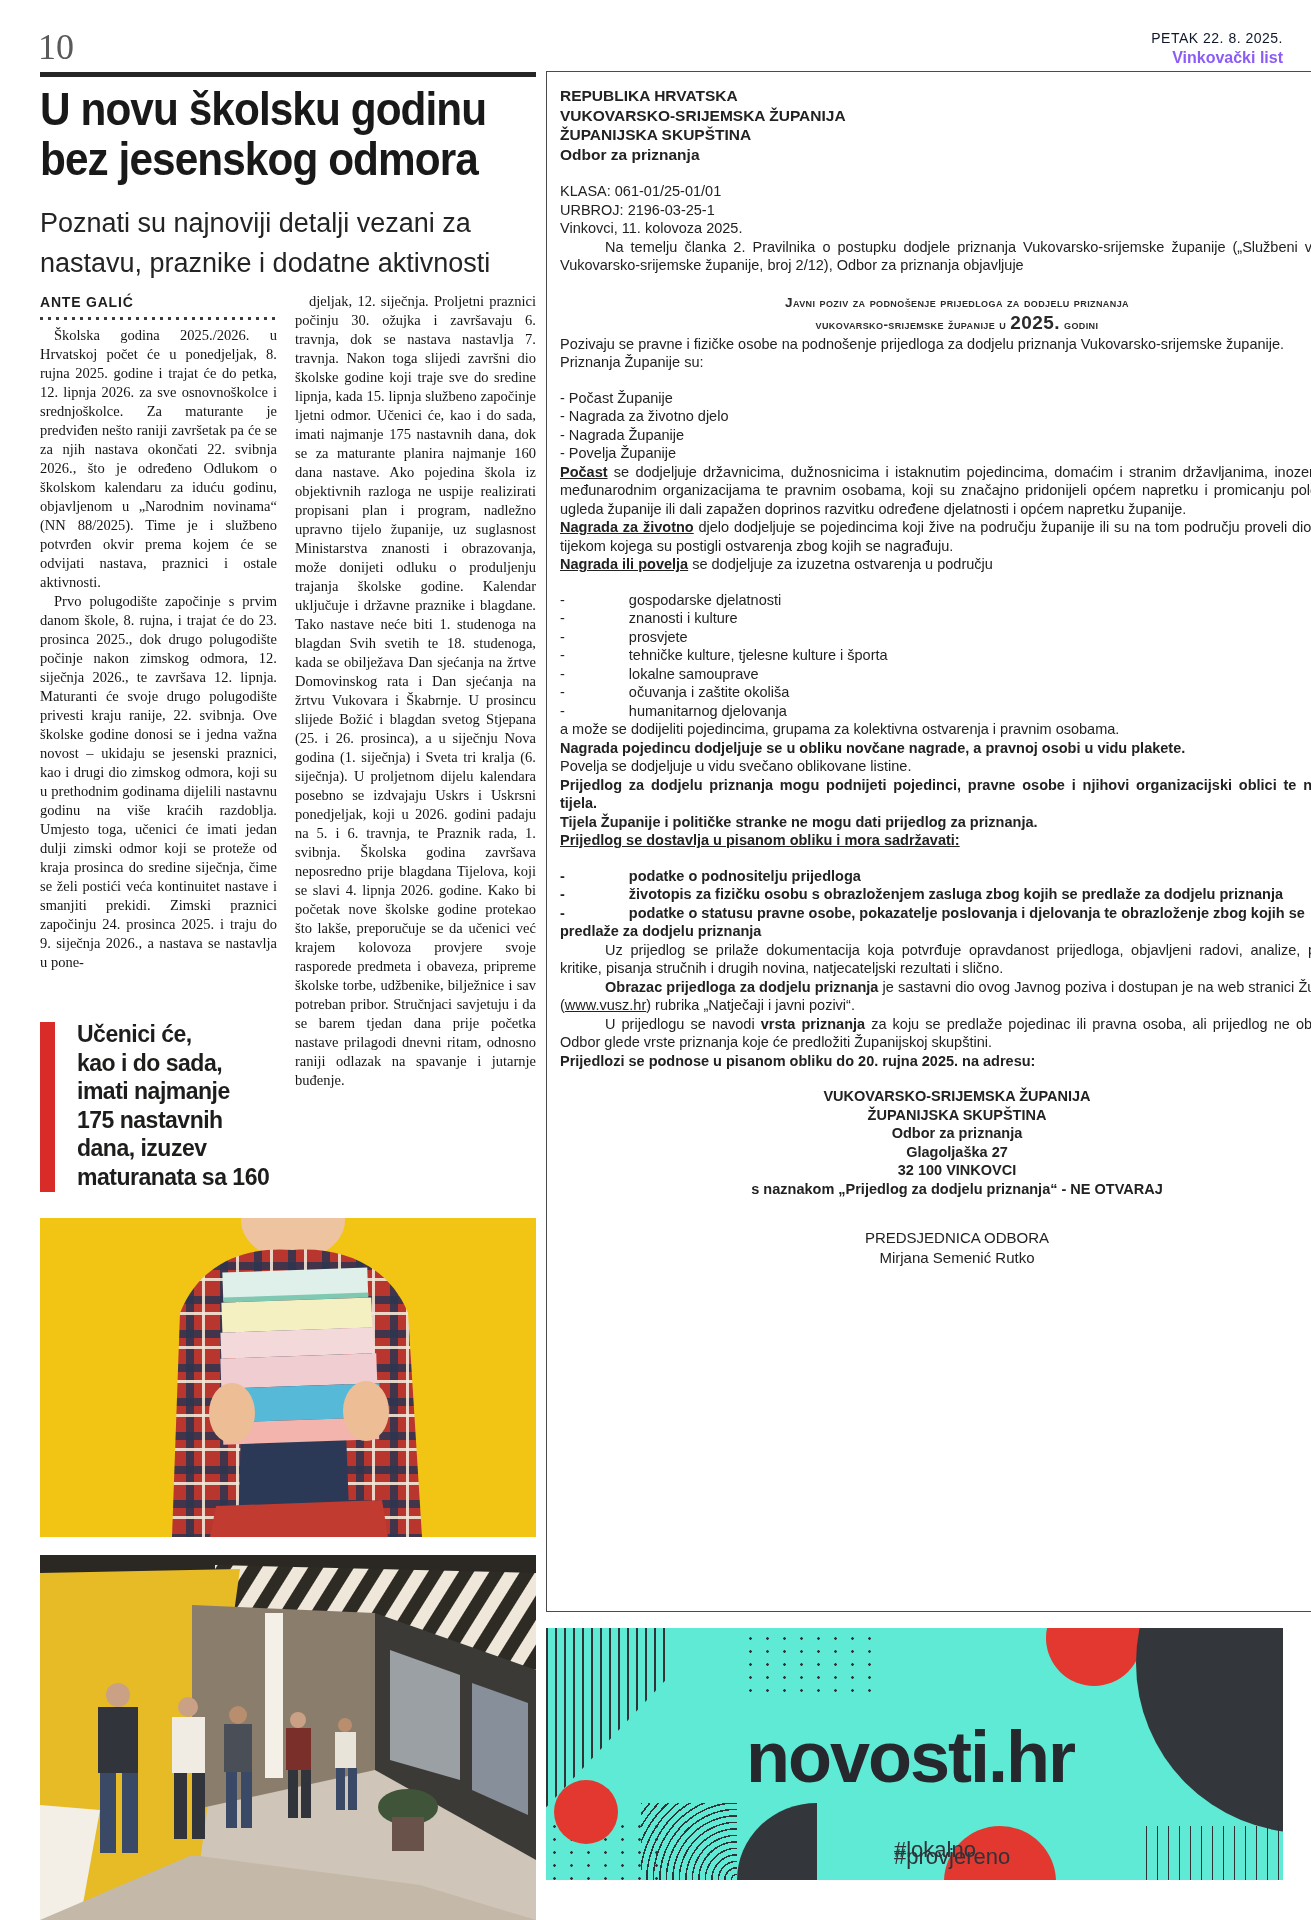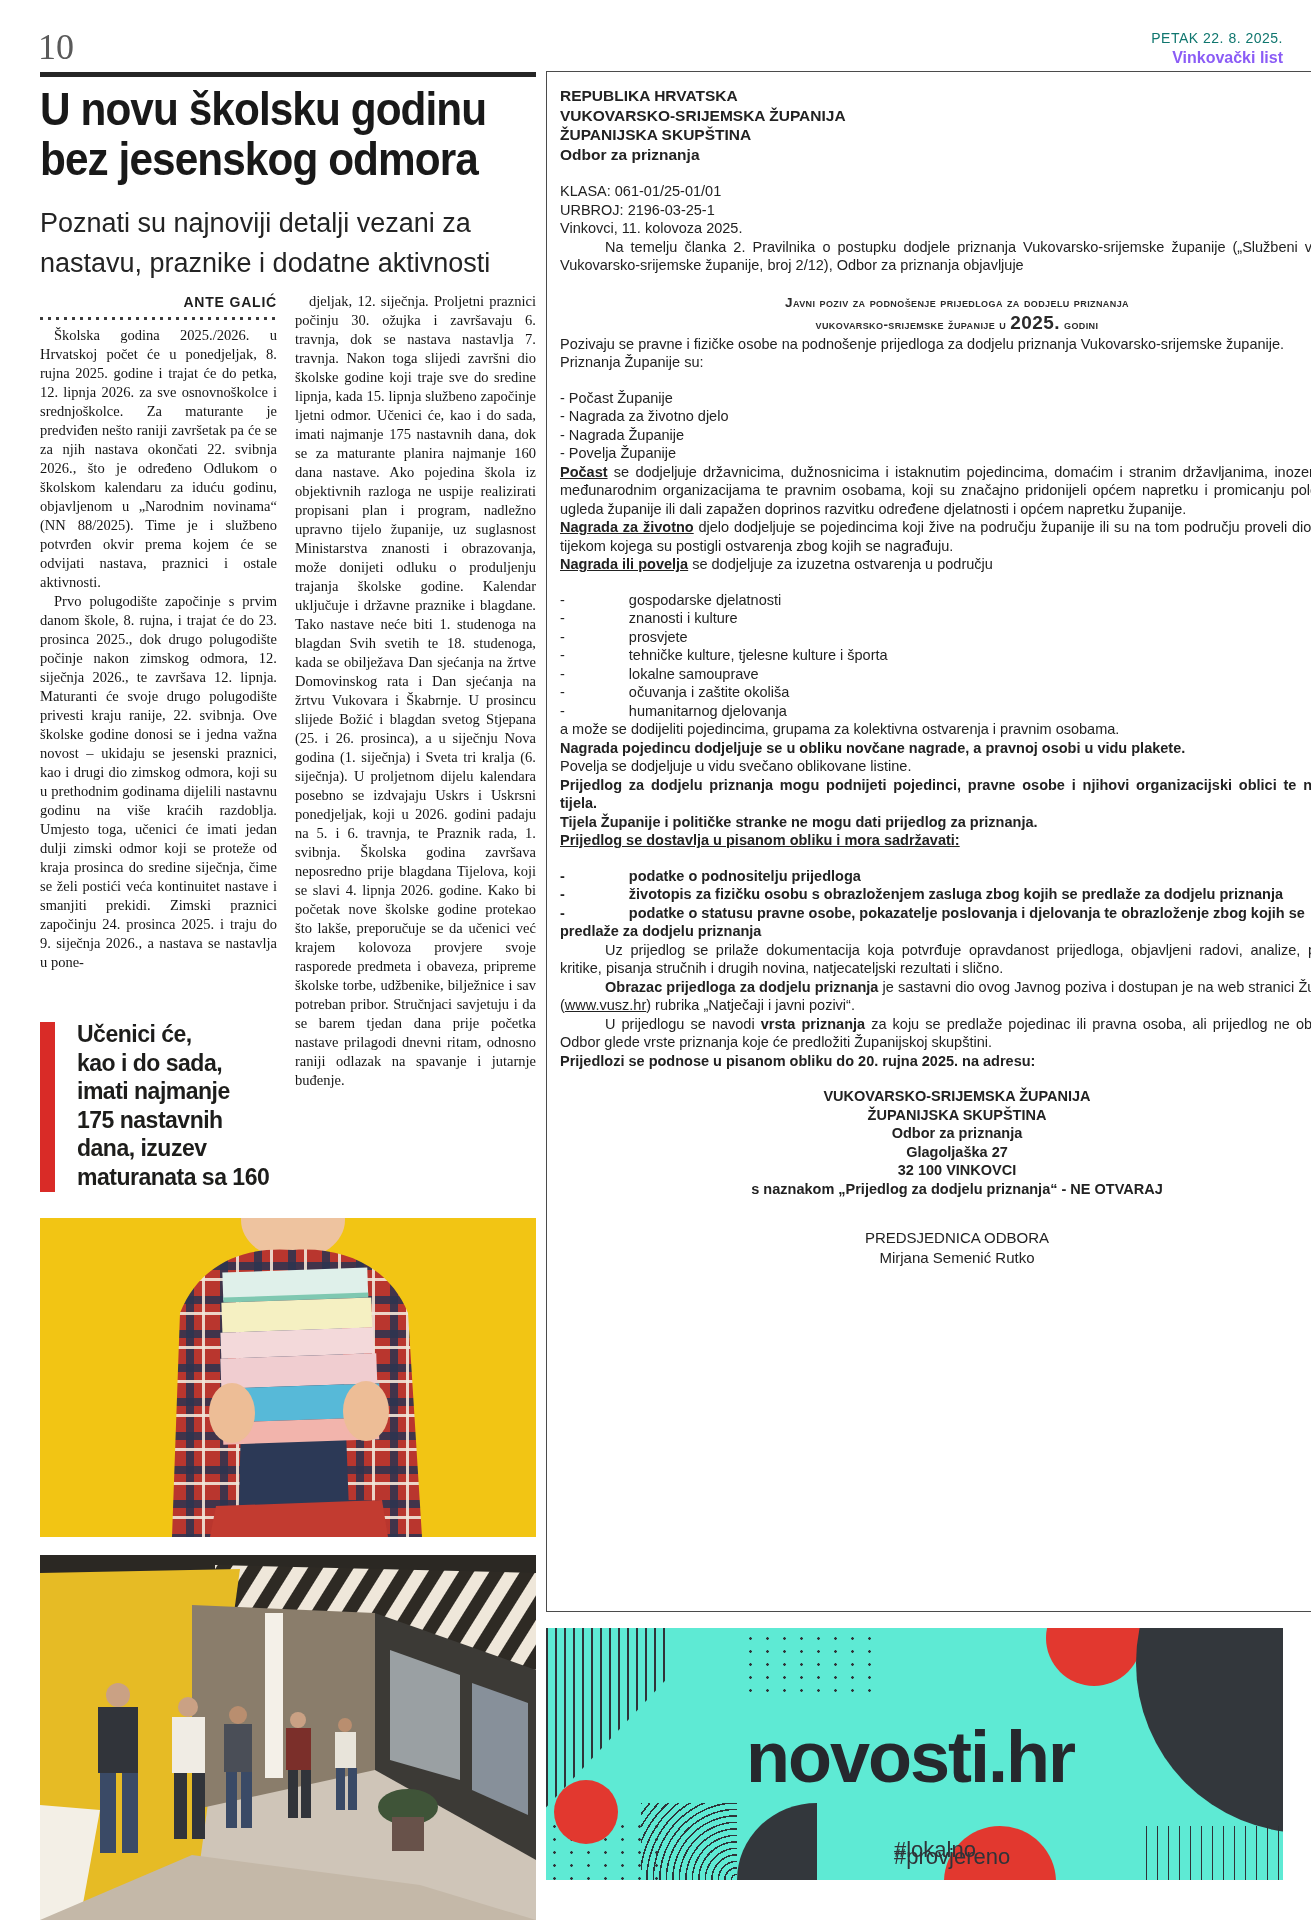--- a/index.html
+++ b/index.html
@@ -2,31 +2,31 @@
 <html><head>
 <meta charset="utf-8">
 <style>
   html,body{margin:0;padding:0;background:#ffffff;}
   .page{position:relative;width:1311px;height:1920px;background:#fff;overflow:hidden;
         font-family:"Liberation Sans",sans-serif;color:#1c1c1c;}
   .abs{position:absolute;}
 
   
   .page-num{left:38px;top:26px;font-family:"Liberation Serif",serif;font-size:36px;color:#5a5a5a;}
-  .issue-date{right:28px;top:30px;font-size:14px;color:#0f766e;letter-spacing:.5px;}
+  .issue-date{right:28px;top:30px;font-size:14px;color:#0f172a;letter-spacing:.5px;}
   .masthead{right:28px;top:49px;font-size:16px;font-weight:700;color:#8b5cf6;text-align:center;}
 
   
   .top-rule{left:40px;top:72px;width:496px;height:5px;background:#262626;}
   .headline{left:40px;font-weight:700;font-size:46px;line-height:46px;letter-spacing:-1px;
             color:#191919;white-space:nowrap;transform:scaleX(.92);transform-origin:0 0;}
   .hl1{top:86px;} .hl2{top:136px;}
   .subtitle{left:40px;font-size:27px;line-height:30px;color:#242424;white-space:nowrap;}
   .st1{top:208px;} .st2{top:248px;}
-  .byline{left:40px;top:294px;width:237px;text-align:right;font-size:14px;font-weight:700;
+  .byline{left:40px;top:294px;width:237px;text-align:left;font-size:14px;font-weight:700;
           letter-spacing:.8px;color:#1e1e1e;}
   .dot-rule{left:40px;top:317px;width:237px;height:3px;
             background:repeating-linear-gradient(90deg,#3c3c3c 0 3px,transparent 3px 8px);}
   .body-col{font-family:"Liberation Serif",serif;font-size:14.5px;line-height:19px;
             text-align:justify;color:#151515;overflow:hidden;}
   .col1{left:40px;top:326px;width:237px;height:684px;}
   .col2{left:295px;top:292px;width:241px;height:900px;}
   .body-col p{margin:0;text-indent:14px;}
 
   .pq-bar{left:40px;top:1022px;width:15px;height:170px;background:#d92b27;}

